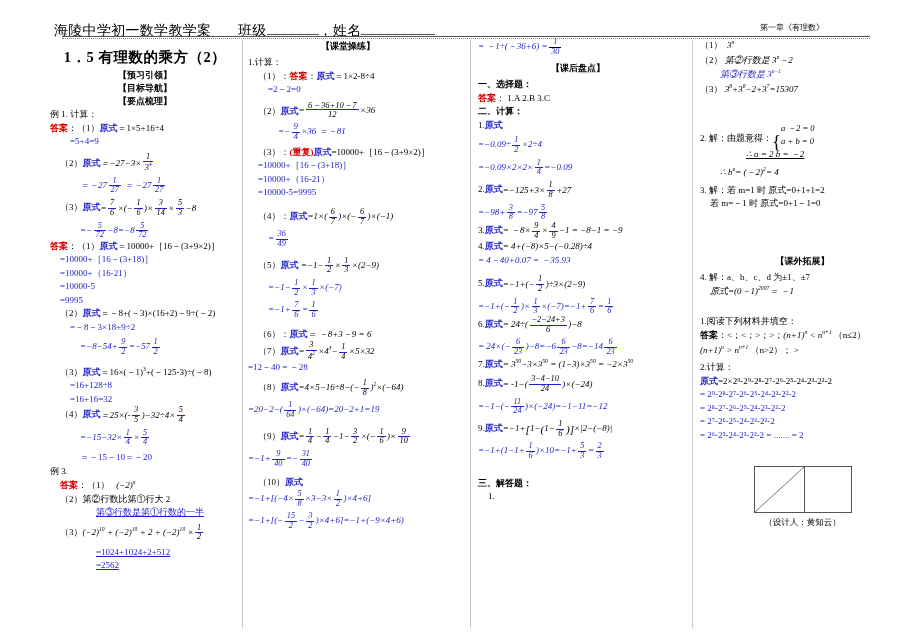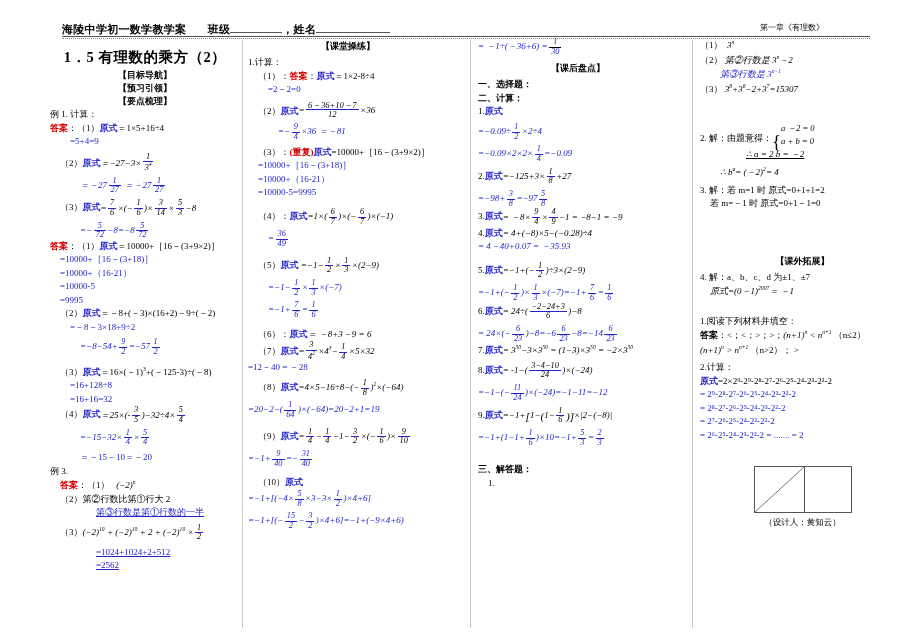--- a/index.html
+++ b/index.html
@@ -6,21 +6,21 @@
   html,body{margin:0;padding:0;}
   body{
     width:920px;height:637px;background:#ffffff;
     font-family:"Liberation Serif","DejaVu Serif",serif;
     color:#000;overflow:hidden;
   }
   .page{position:relative;width:920px;height:637px;box-sizing:border-box;padding:0;}
 
   
   .hdr{position:absolute;left:0;top:22px;width:920px;height:22px;}
-  .hdr-left{position:absolute;left:62px;top:0;font-size:11px;letter-spacing:.3px;white-space:nowrap;font-weight:bold;}
+  .hdr-left{position:absolute;left:54px;top:0;font-size:14px;letter-spacing:.3px;white-space:nowrap;}
   .hdr-right{position:absolute;left:760px;top:0;font-size:8px;white-space:nowrap;}
   .hdr-rule{position:absolute;left:62px;top:14px;width:808px;border-top:1px solid #555;}
   .hdr-rule2{position:absolute;left:62px;top:16px;width:808px;border-top:1px dotted #888;}
   .ul{display:inline-block;border-bottom:1px solid #555;height:9px;}
   .ul.w1{width:52px;}
   .ul.w2{width:74px;}
 
   
   .col{position:absolute;top:38px;height:594px;box-sizing:border-box;overflow:hidden;}
   .c1{left:50px;width:190px;}
@@ -82,22 +82,22 @@
     <div class="hdr-rule"></div>
     <div class="hdr-rule2"></div>
   </div>
 
   <div class="vline v1"></div>
   <div class="vline v2"></div>
   <div class="vline v3"></div>
 
   <div class="col c1">
     <div class="ttl">1．5 有理数的乘方（2）</div>
+    <div class="ctr">【预习引领】</div>
     <div class="ctr">【目标导航】</div>
-    <div class="ctr">【预习引领】</div>
     <div class="ctr">【要点梳理】</div>
 
     <div class="ln bk">例 1. 计算：</div>
 
     <div class="ln"><b class="ans">答案</b><span class="bk">：</span><span class="bk">（1）</span><b class="key">原式</b><span class="bl">＝1×5+16÷4</span></div>
     <div class="ln bl ind2">=5+4=9</div>
 
     <div class="gap-s"></div>
     <div class="ln ind1"><span class="bk">（2）</span><b class="key">原式</b><span class="bl mth">＝−27−3×<span class="fr"><span class="nu">1</span><span class="de">3<sup>4</sup></span></span></span></div>
     <div class="gap-s"></div>
@@ -191,20 +191,21 @@
     <div class="gap-s"></div>
     <div class="ln bl mth">=−1+[(−<span class="fr"><span class="nu">15</span><span class="de">2</span></span>−<span class="fr"><span class="nu">3</span><span class="de">2</span></span>)×4+6]=−1+(−9×4+6)</div>
   </div>
 
   <div class="col c3">
     <div class="ln bl mth"><span>= －1÷(－36+6) =</span><span class="fr bkfr" style="border-color:#2323c8"><span class="nu">1</span><span class="de">30</span></span></div>
 
     <div class="gap-s"></div>
     <div class="sec">【课后盘点】</div>
     <div class="ln bk" style="font-weight:bold">一、选择题：</div>
+    <div class="ln"><b class="ans">答案</b><span class="bk">：</span>&nbsp;<span class="bl">1.A  2.B  3.C</span></div>
     <div class="ln bk" style="font-weight:bold">二、计算：</div>
     <div class="ln"><span class="bk">1.</span><b class="key">原式</b></div>
     <div class="gap-s"></div>
     <div class="ln bl mth">=−0.09÷<span class="fr"><span class="nu">1</span><span class="de">2</span></span>×2÷4</div>
     <div class="gap-s"></div>
     <div class="ln bl mth">=−0.09×2×2×<span class="fr"><span class="nu">1</span><span class="de">4</span></span>=−0.09</div>
 
     <div class="gap-s"></div>
     <div class="ln"><span class="bk">2.</span><b class="key">原式</b><span class="bl mth">=−125+3×<span class="fr"><span class="nu">1</span><span class="de">8</span></span>+27</span></div>
     <div class="gap-s"></div>

